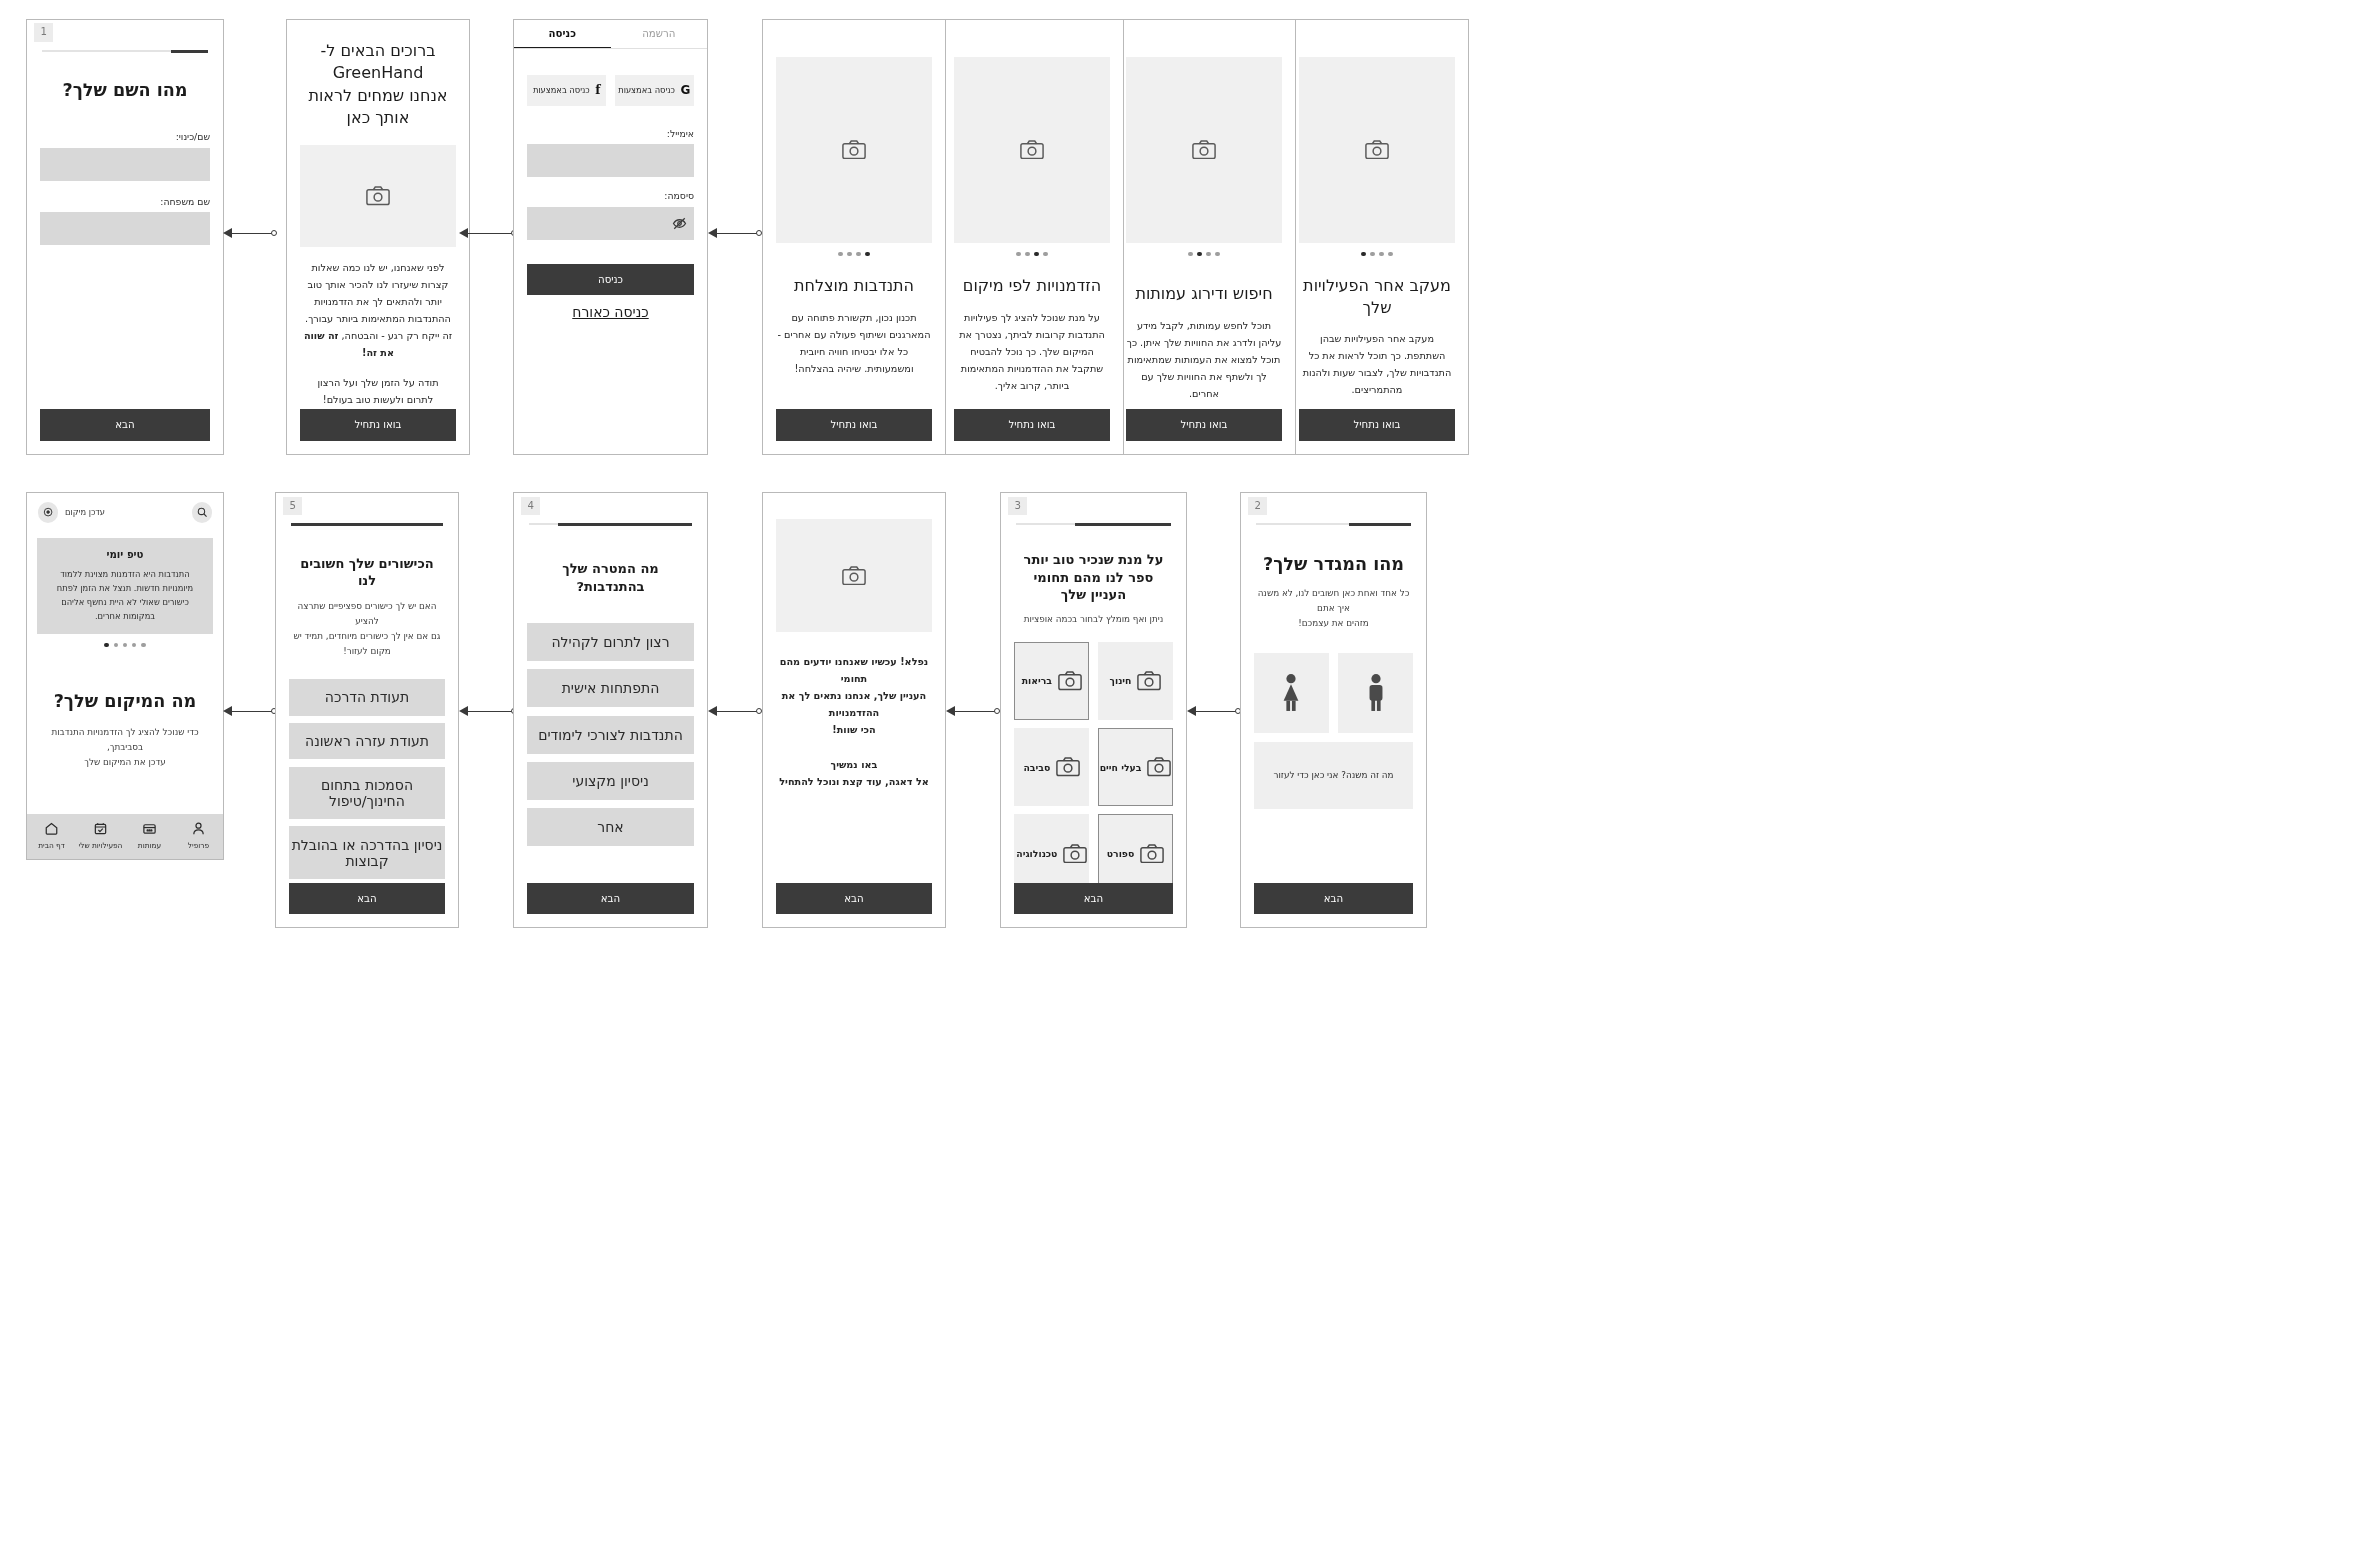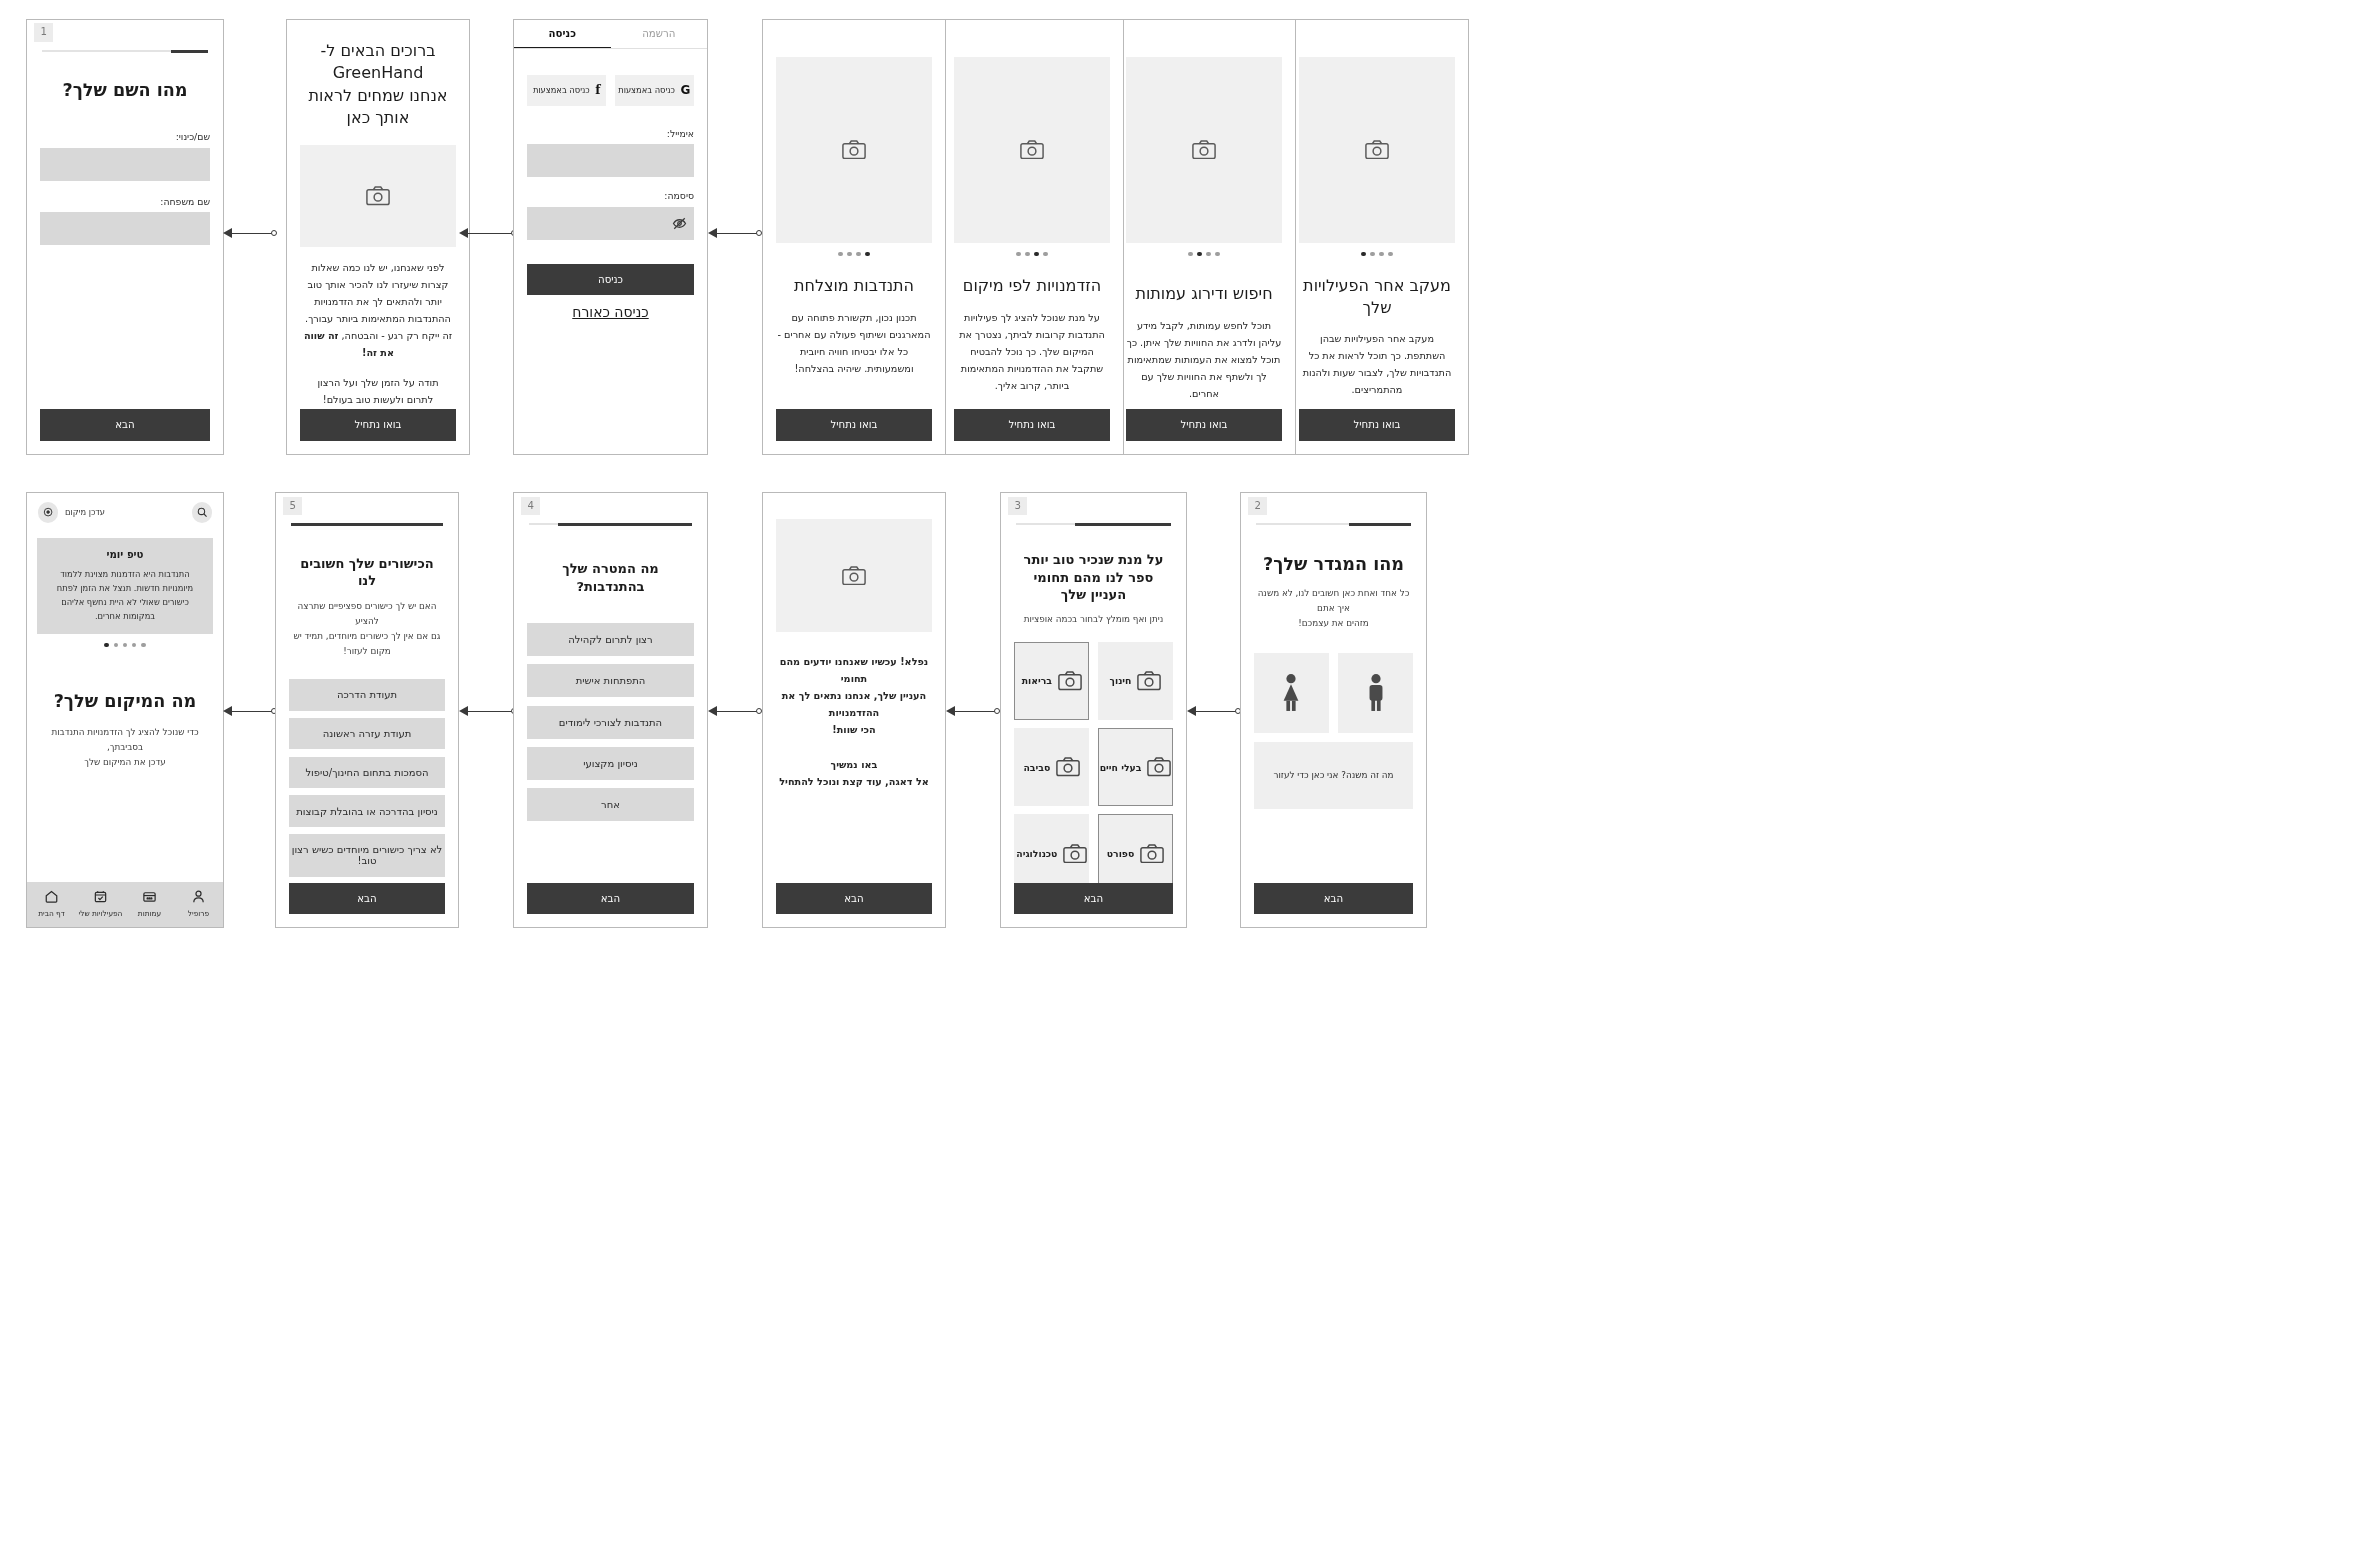--- a/index.html
+++ b/index.html
@@ -133,21 +133,21 @@
     text-decoration: underline;
     text-align: center;
     display: block;
     margin-top: 8.3px;
   }
 
   
   .pill {
     background: #d9d9d9;
     color: #2a2a2a;
-    font-size: 10px;
+    font-size: 14px;
     text-align: center;
     padding: 10.2px 0;
     margin-bottom: 7.4px;
   }
 
   
   .dots { display: flex; justify-content: center; gap: 4.6px; margin: 9.3px 0 0; }
   .dot { width: 4.6px; height: 4.6px; border-radius: 50%; background: #9e9e9e; }
   .dot.on { background: #2a2a2a; }
 
@@ -451,21 +451,21 @@
           <div class="dot"></div>
       </div>
       <div class="h2" style="margin-top:18.6px;">התנדבות מוצלחת</div>
       <div class="body-txt" style="margin-top:13px;">תכנון נכון, תקשורת פתוחה עם המארגנים ושיתוף פעולה עם אחרים - כל אלו יבטיחו חוויה חיובית ומשמעותית. שיהיה בהצלחה!</div>
     </div>
     <div class="btn-wrap">
       <button class="btn-primary">בואו נתחיל</button>
     </div>
   </div>
 
-  <div class="screen" style="left:26px; top:492px; width:198px; height:436px;">
+  <div class="screen" style="left:26px; top:492px; width:198px; height:368px;">
     <div class="scr-body">
       <div class="home-top">
         <div class="circ-btn">
           <svg width="10.2" height="10.2" viewBox="0 0 16 16" fill="none" stroke="#333" stroke-width="1.7">
             <circle cx="7" cy="7" r="5"></circle>
               <path d="M11 11 L15 15"></path>
           </svg>
         </div>
         <div style="display:flex;align-items:center;gap:6.5px;">
           <span class="loc-label">עדכן מיקום</span>

